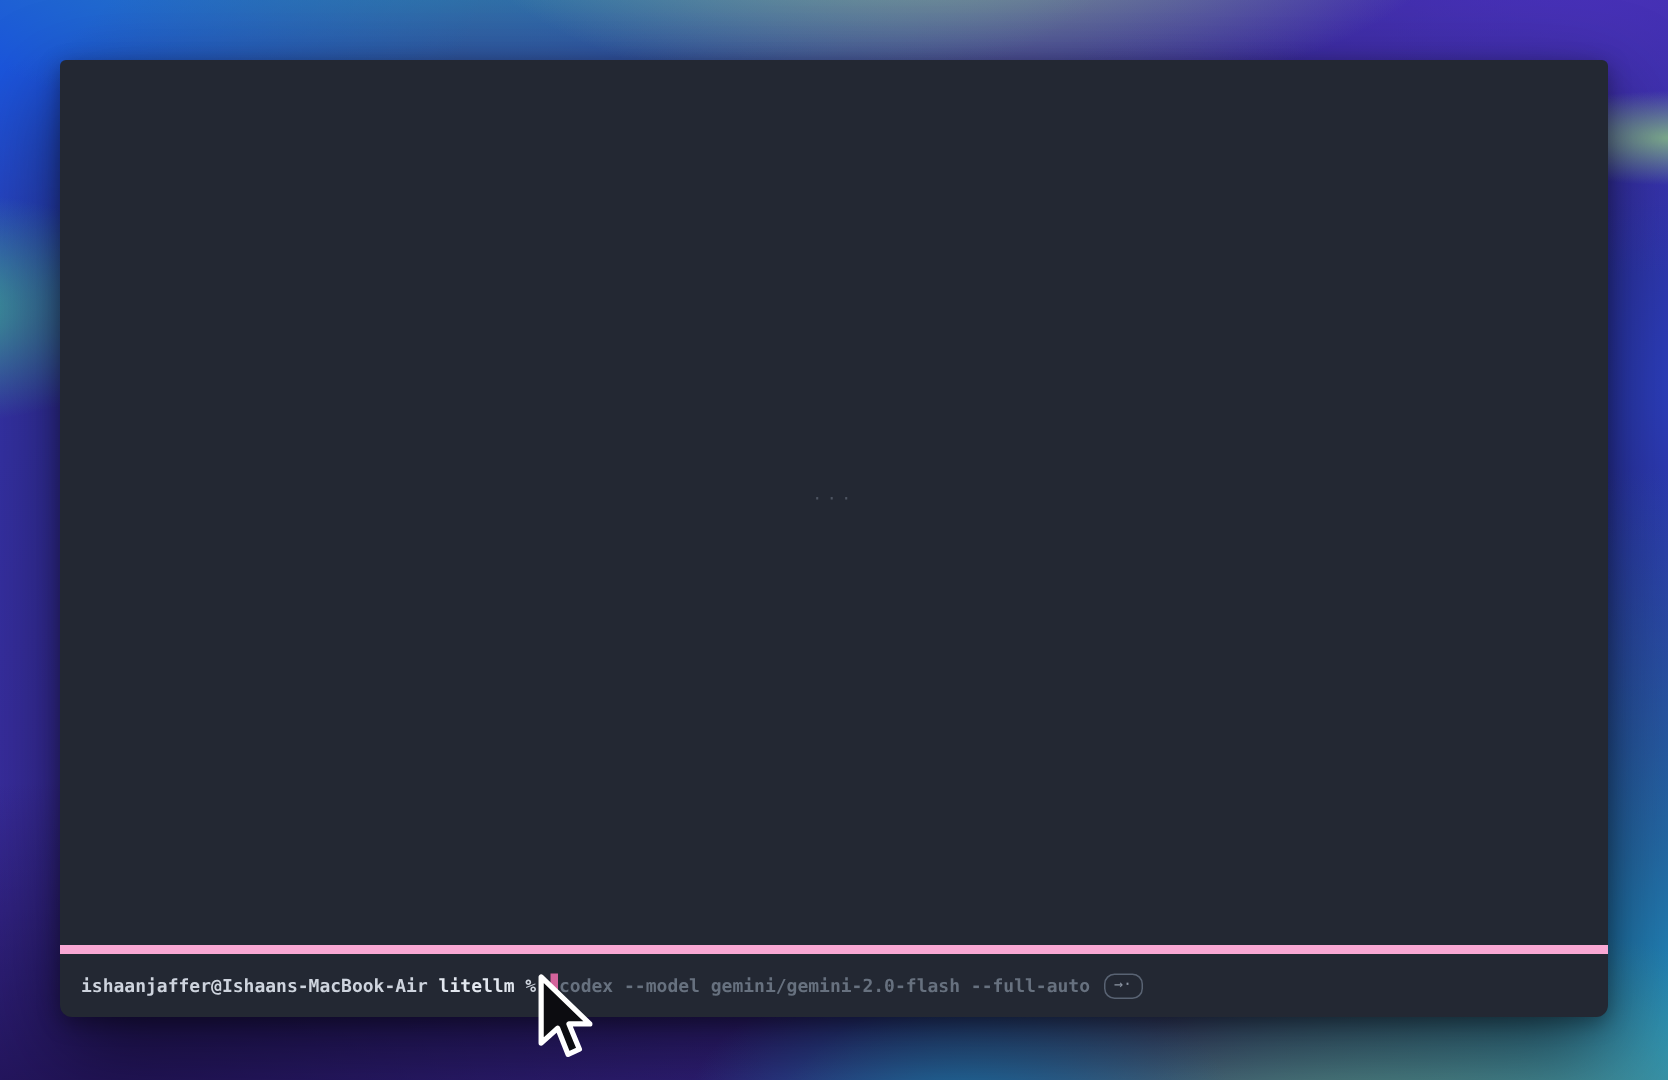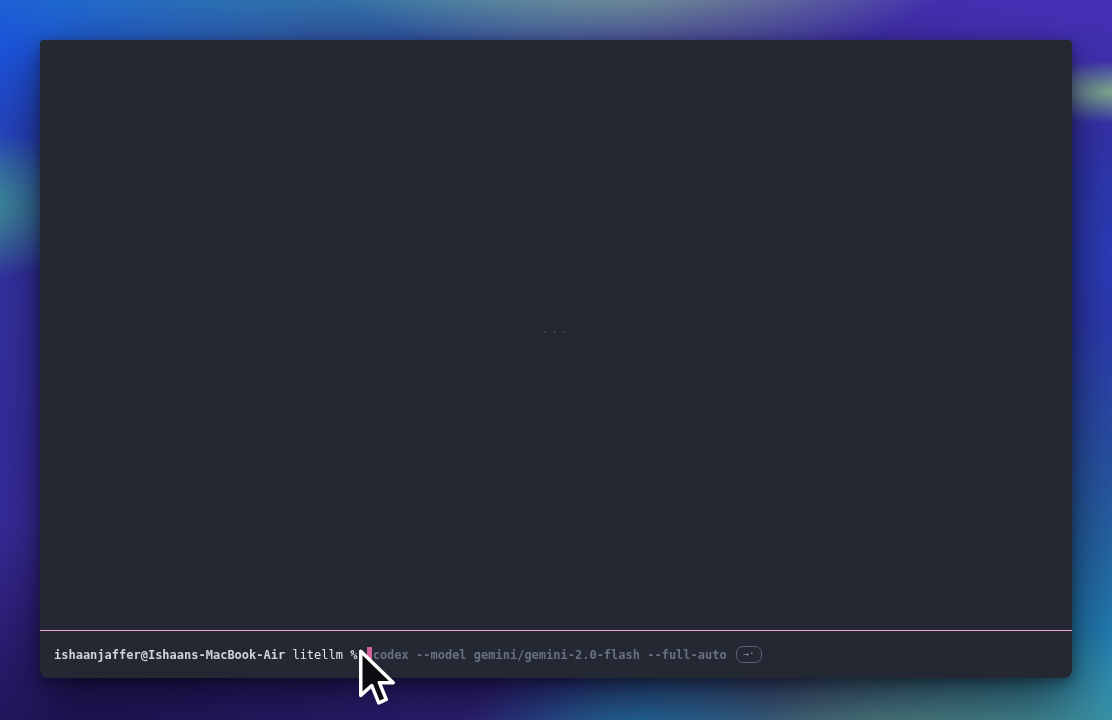--- a/index.html
+++ b/index.html
@@ -46,31 +46,31 @@
     left: 50%; top: 286px;
     transform: translateX(-50%);
     color: rgba(148,158,174,0.38);
     font-size: 11px;
     letter-spacing: 3px;
     user-select: none;
   }
 
   .prompt-row {
     flex: 0 0 48px;
-    border-top: 1px solid #f9a8d4;
+    border-top: 6px solid #f9a8d4;
     display: flex;
     align-items: center;
     padding: 0 14px;
     font-size: 12px;
     line-height: 1;
     white-space: pre;
   }
 
   .prompt-user { color: #ced4de; font-weight: 700; }
-  .prompt-dir  { color: #e2e7ef; font-weight: 400; }
+  .prompt-dir  { color: #e2e7ef; font-weight: 700; }
   .prompt-sym  { color: #ced4de; font-weight: 700; }
 
   .text-cursor {
     display: inline-block;
     width: 5px; height: 16px;
     background: #d4639c;
     vertical-align: middle;
     margin: 0 1px 0 2px;
   }
 

